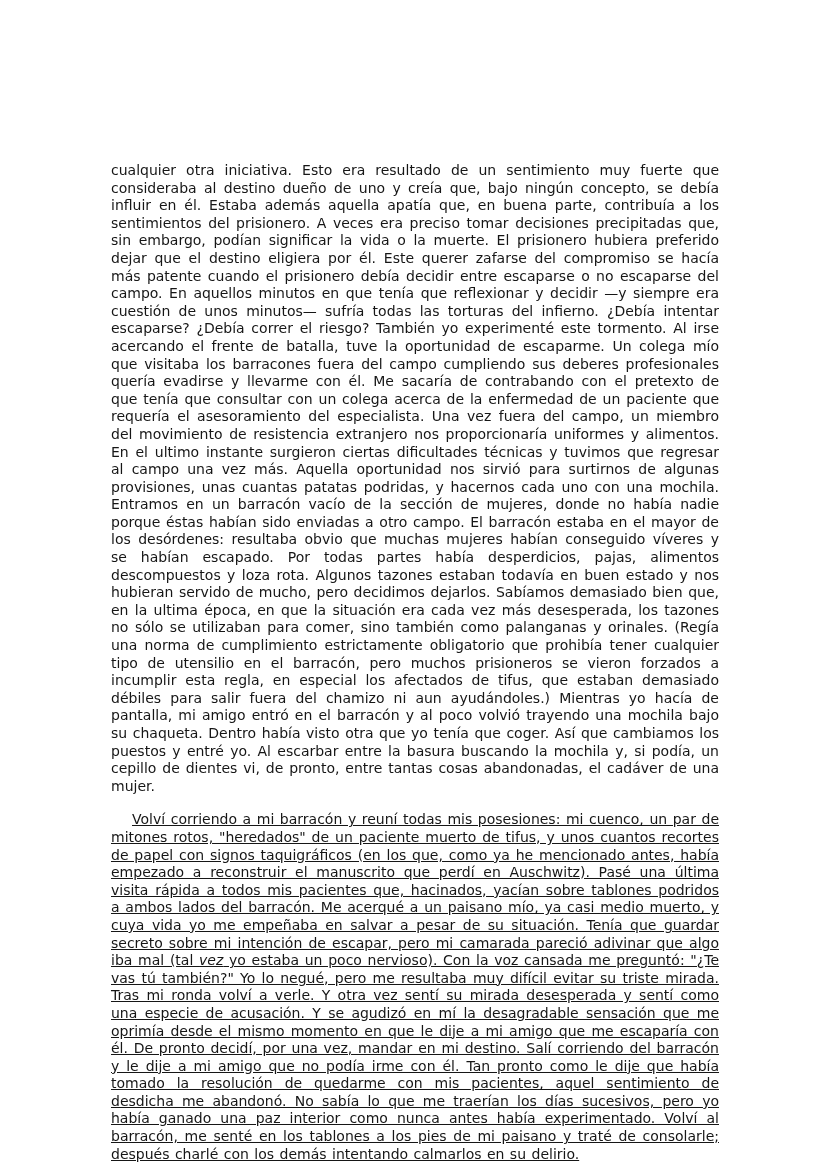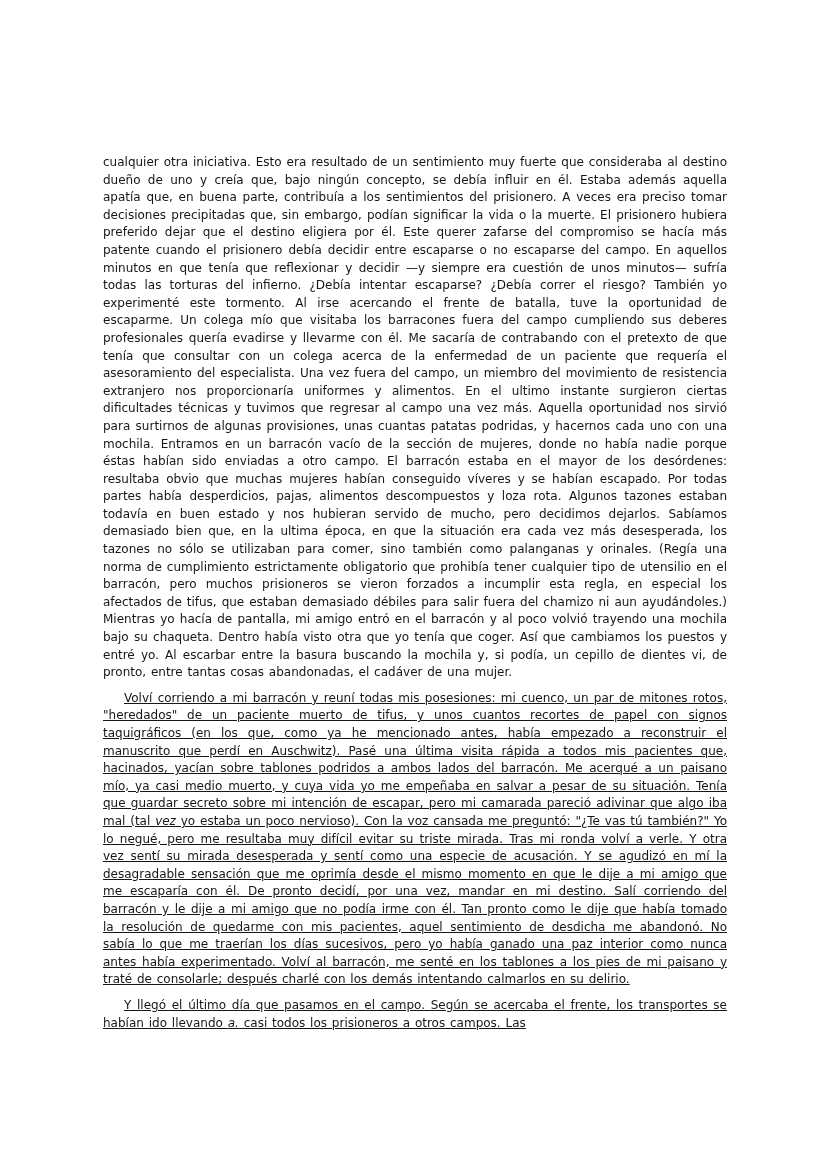--- a/index.html
+++ b/index.html
@@ -15,23 +15,23 @@
     overflow: hidden;
     position: relative;
   }
   .text-block {
     position: absolute;
     left: 95px;
     top: 146px;
     width: 640px;
   }
   .text-block p {
-    margin: 8px;
+    margin: 16px;
     padding: 0;
-    font-size: 12px;
+    font-size: 14px;
     line-height: 17.6px;
     text-align: justify;
     word-spacing: 1px;
   }
   .text-block p.indent {
     text-indent: 21px;
     text-decoration: underline;
   }
   .italic {
     font-style: italic;

